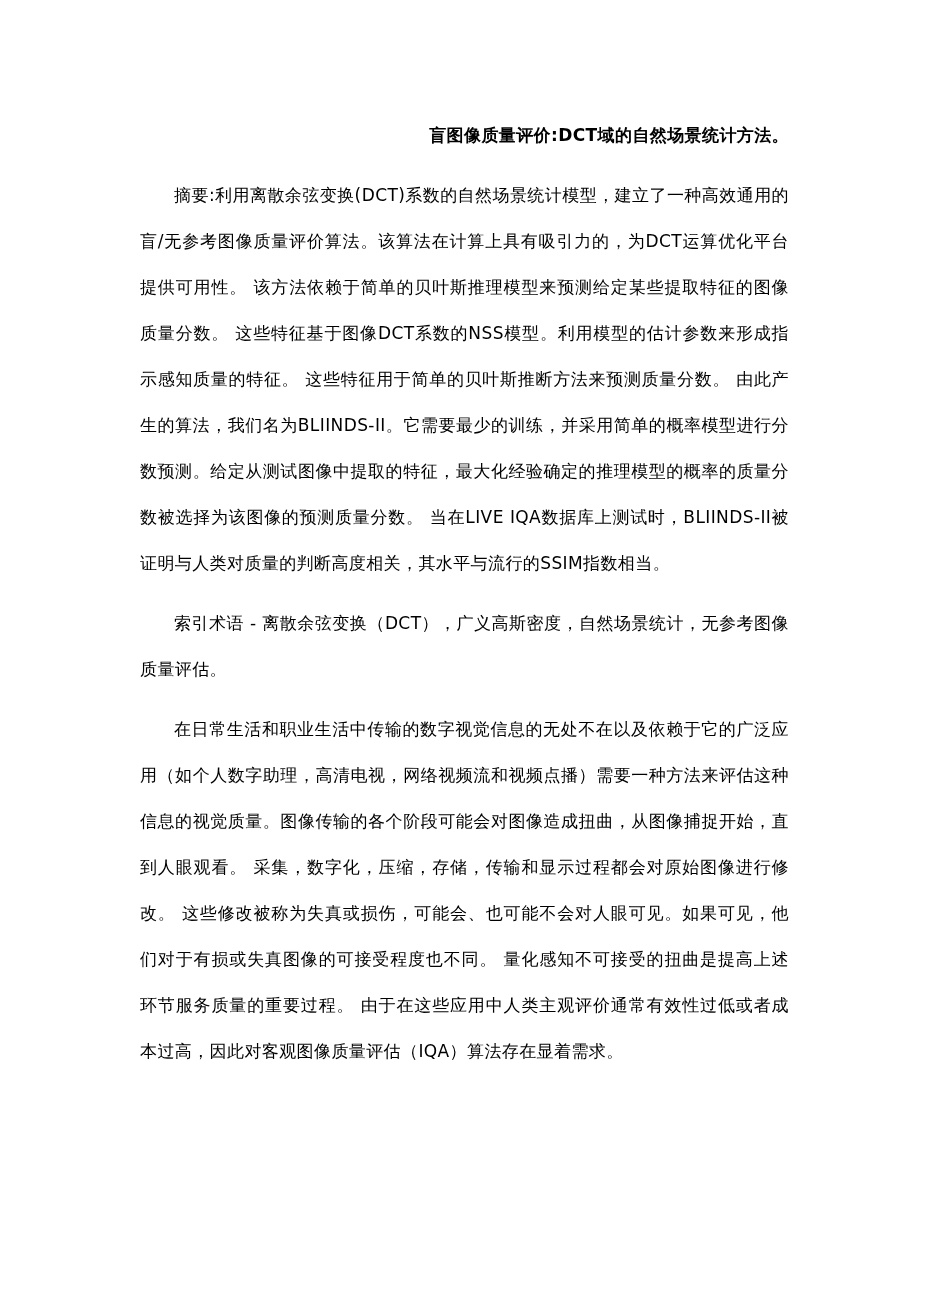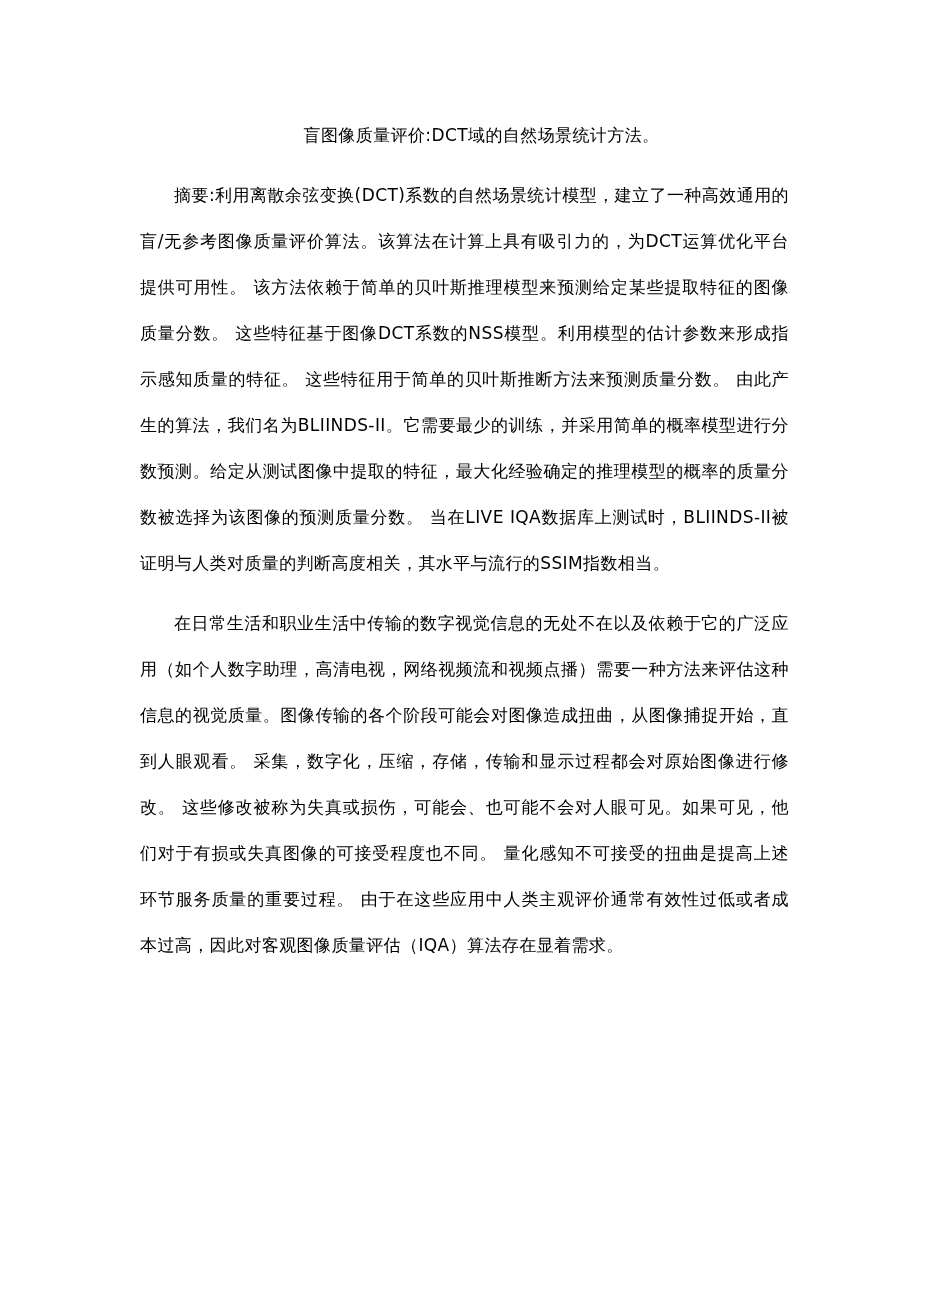--- a/index.html
+++ b/index.html
@@ -27,27 +27,29 @@
       font-size: 17px;
       line-height: 46px;
       letter-spacing: 0.4px;
       text-align: justify;
       text-justify: inter-ideograph;
       text-indent: 2em;
       word-break: break-all;
       color: #000000;
     }
     .page p.single-line {
-      text-align: center;
+      text-align: right;
+      font-weight: bold;
     }
   </style>
 </head>
 <body>
 
 <div class="page">
   <p class="single-line">盲图像质量评价:DCT域的自然场景统计方法。</p>
 
   <p>摘要:利用离散余弦变换(DCT)系数的自然场景统计模型，建立了一种高效通用的盲/无参考图像质量评价算法。该算法在计算上具有吸引力的，为DCT运算优化平台提供可用性。 该方法依赖于简单的贝叶斯推理模型来预测给定某些提取特征的图像质量分数。 这些特征基于图像DCT系数的NSS模型。利用模型的估计参数来形成指示感知质量的特征。 这些特征用于简单的贝叶斯推断方法来预测质量分数。 由此产生的算法，我们名为BLIINDS-II。它需要最少的训练，并采用简单的概率模型进行分数预测。给定从测试图像中提取的特征，最大化经验确定的推理模型的概率的质量分数被选择为该图像的预测质量分数。 当在LIVE IQA数据库上测试时，BLIINDS-II被证明与人类对质量的判断高度相关，其水平与流行的SSIM指数相当。</p>
 
+  <p>索引术语 - 离散余弦变换（DCT），广义高斯密度，自然场景统计，无参考图像质量评估。</p>
 
 
   <p>在日常生活和职业生活中传输的数字视觉信息的无处不在以及依赖于它的广泛应用（如个人数字助理，高清电视，网络视频流和视频点播）需要一种方法来评估这种信息的视觉质量。图像传输的各个阶段可能会对图像造成扭曲，从图像捕捉开始，直到人眼观看。 采集，数字化，压缩，存储，传输和显示过程都会对原始图像进行修改。 这些修改被称为失真或损伤，可能会、也可能不会对人眼可见。如果可见，他们对于有损或失真图像的可接受程度也不同。 量化感知不可接受的扭曲是提高上述环节服务质量的重要过程。 由于在这些应用中人类主观评价通常有效性过低或者成本过高，因此对客观图像质量评估（IQA）算法存在显着需求。</p>
 </div>
 
 </body></html>

